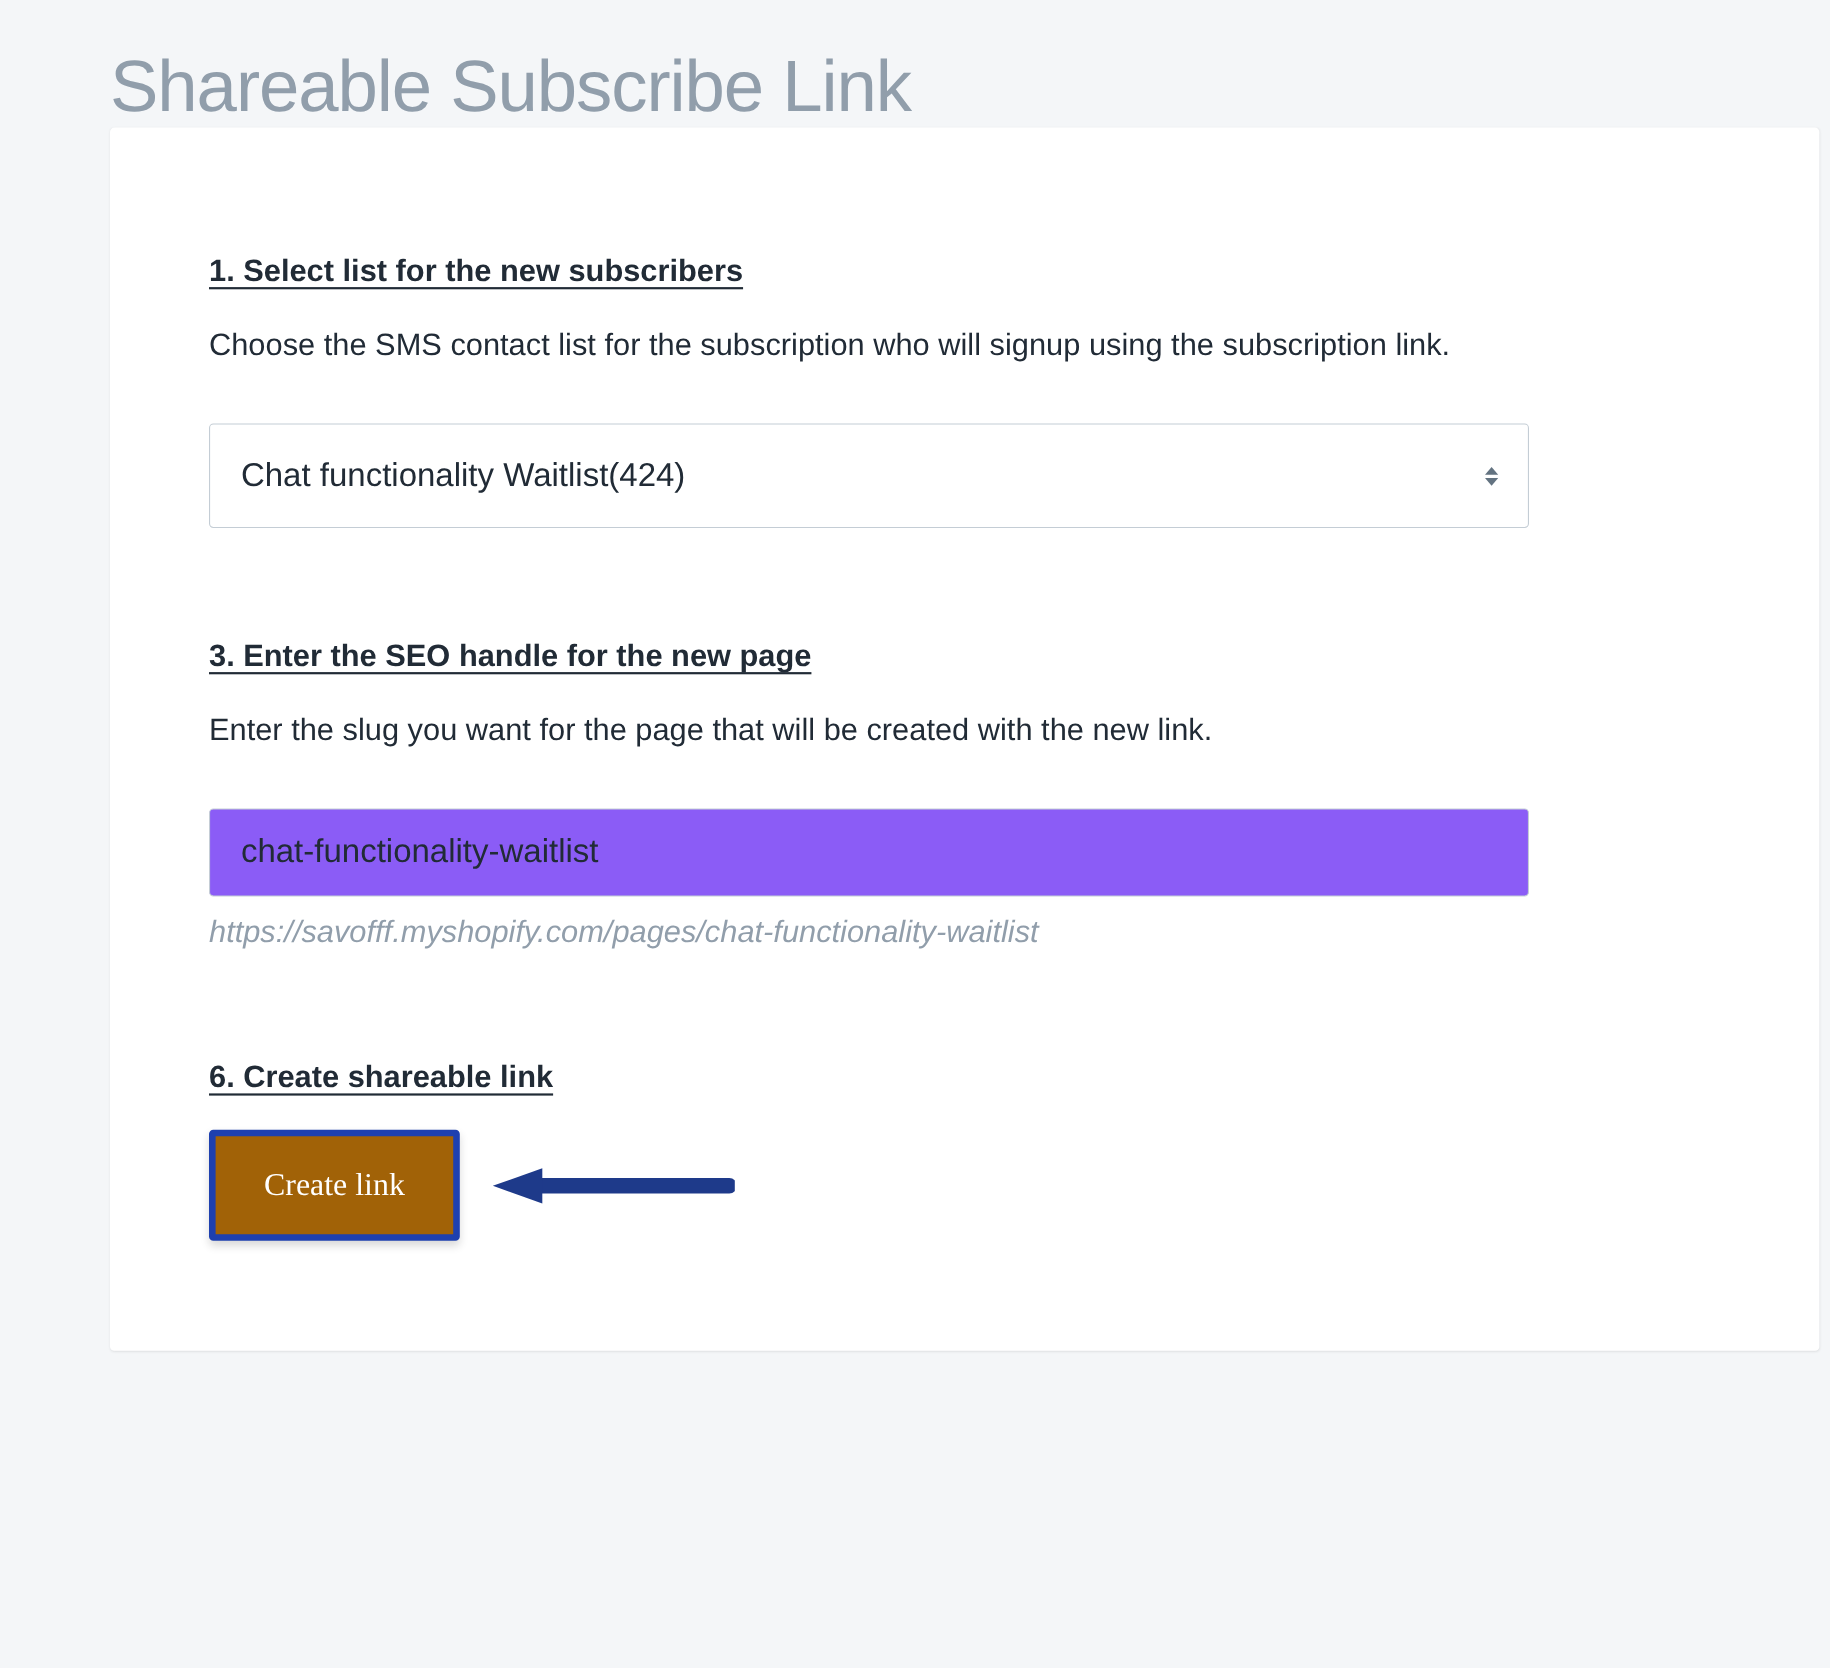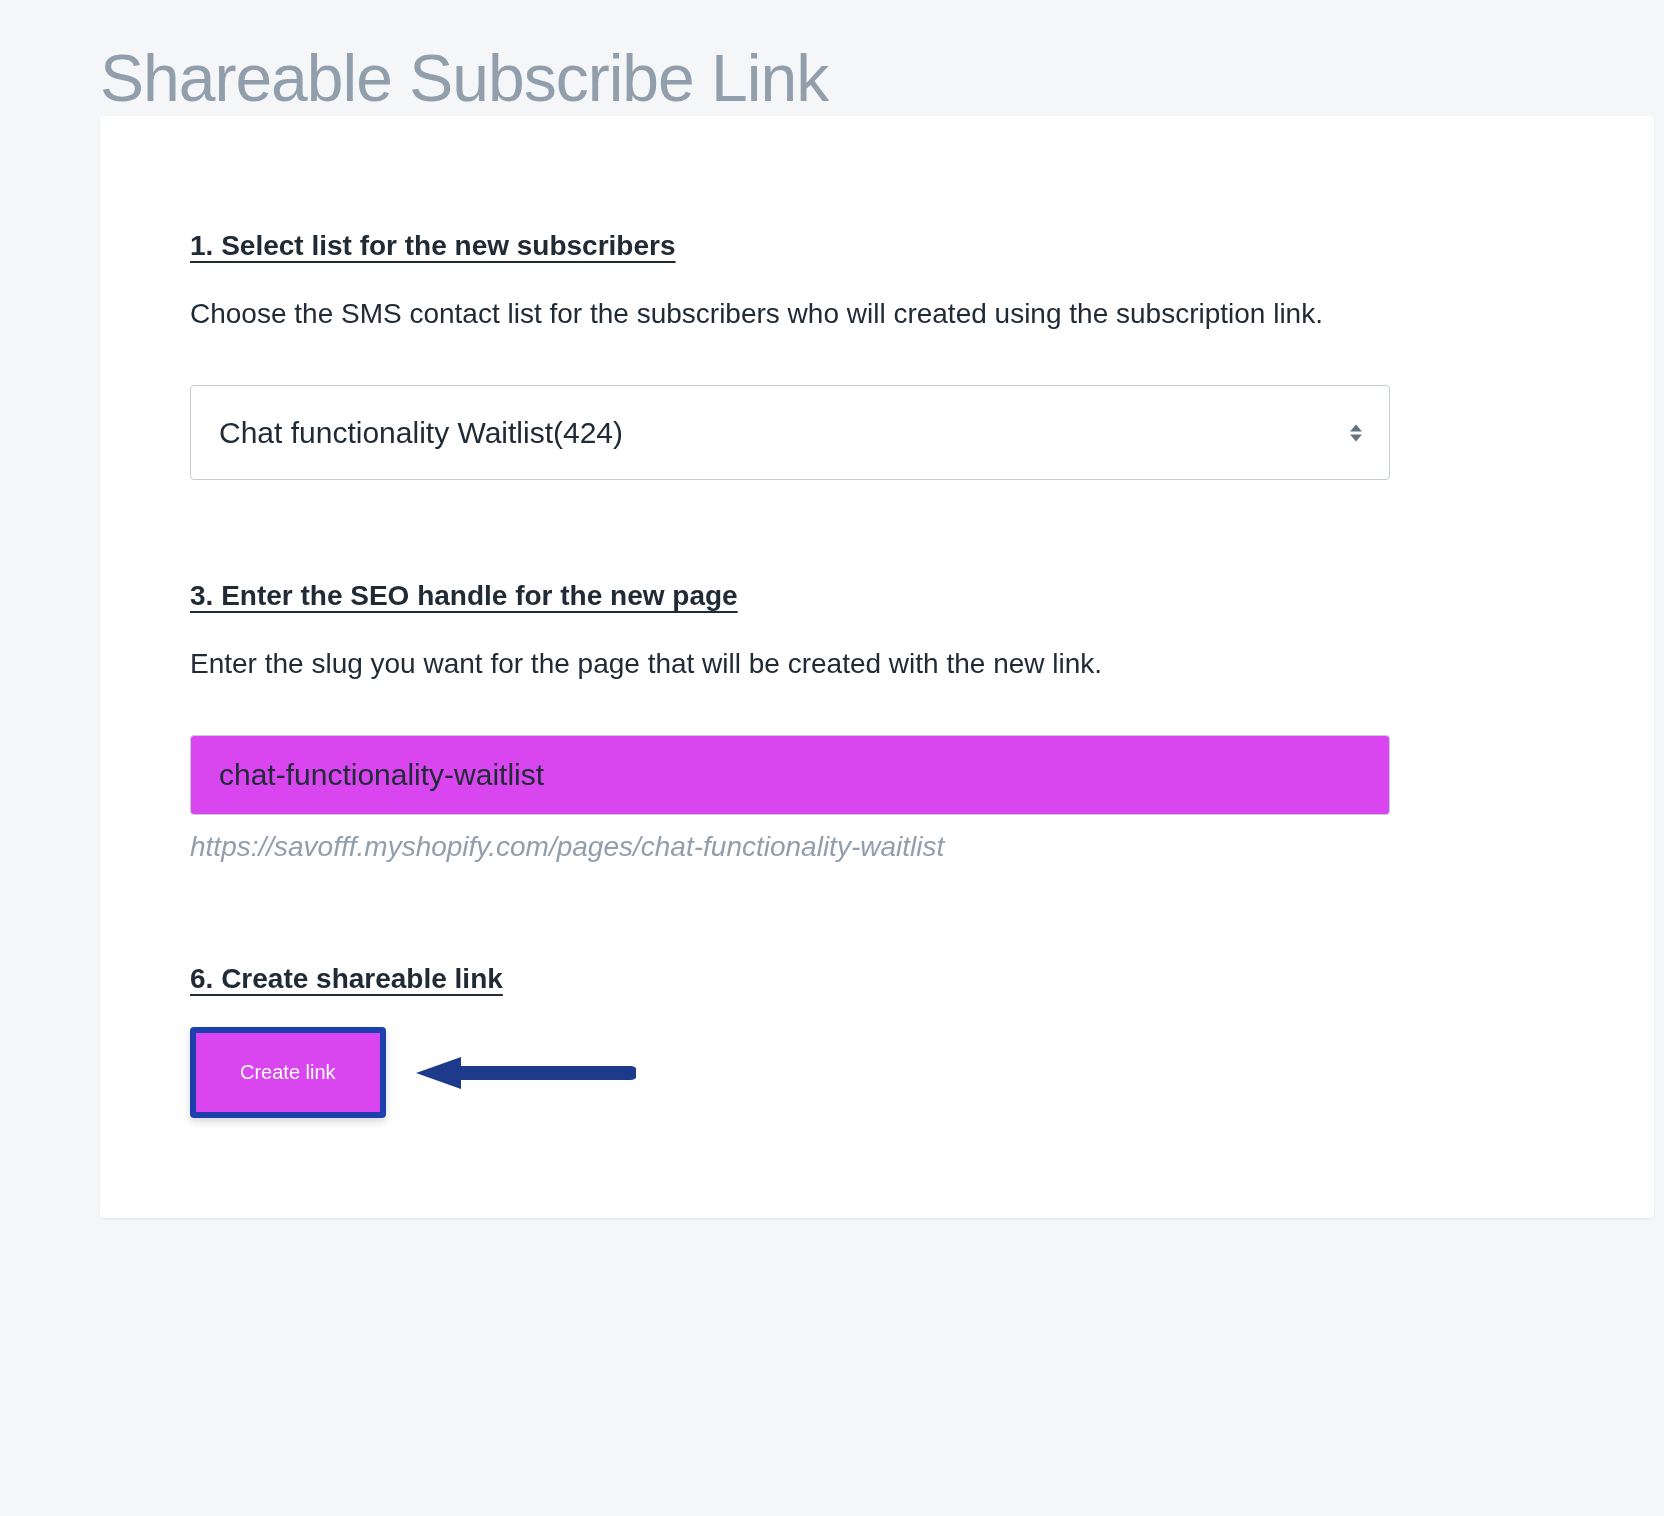--- a/index.html
+++ b/index.html
@@ -99,62 +99,62 @@
     }
     .text-input {
       width: 1200px;
       max-width: 100%;
       height: 80px;
       border: 1px solid #c4cdd5;
       border-radius: 4px;
       padding: 0 28px;
       font-size: 30px;
       color: #212b36;
-      background: #d946ef;
+      background: #8b5cf6;
       font-family: inherit;
     }
     .url-preview {
       font-size: 28px;
       font-style: italic;
       color: #919eab;
       margin-top: 16px;
     }
     .button-row {
       display: flex;
       align-items: center;
       gap: 20px;
     }
     .create-button {
-      background: #d946ef;
+      background: #a16207;
       color: #ffffff;
       border: 6px solid #1e40af;
       border-radius: 4px;
       padding: 28px 44px;
-      font-size: 20px;
+      font-size: 29px;
       font-weight: 400;
       cursor: pointer;
-      font-family: Liberation Sans, sans-serif;
+      font-family: Liberation Serif, serif;
       box-shadow: 0 4px 8px rgba(0,0,0,0.15);
     }
     .annotation-arrow {
       display: inline-flex;
       align-items: center;
     }
   </style>
 </head>
 <body>
 
 <div class="page-container">
   <h1 class="page-title">Shareable Subscribe Link</h1>
 
   <div class="card">
 
     <div class="section">
       <h2 class="section-heading">1. Select list for the new subscribers</h2>
-      <p class="section-description">Choose the SMS contact list for the subscribers who will created using the subscription link.</p>
+      <p class="section-description">Choose the SMS contact list for the subscription who will signup using the subscription link.</p>
       <div class="select-wrapper">
         <select class="select-field">
           <option>Chat functionality Waitlist(424)</option>
         </select>
         <div class="select-arrows">
           <div class="select-arrow-up"></div>
           <div class="select-arrow-down"></div>
         </div>
       </div>
     </div>

